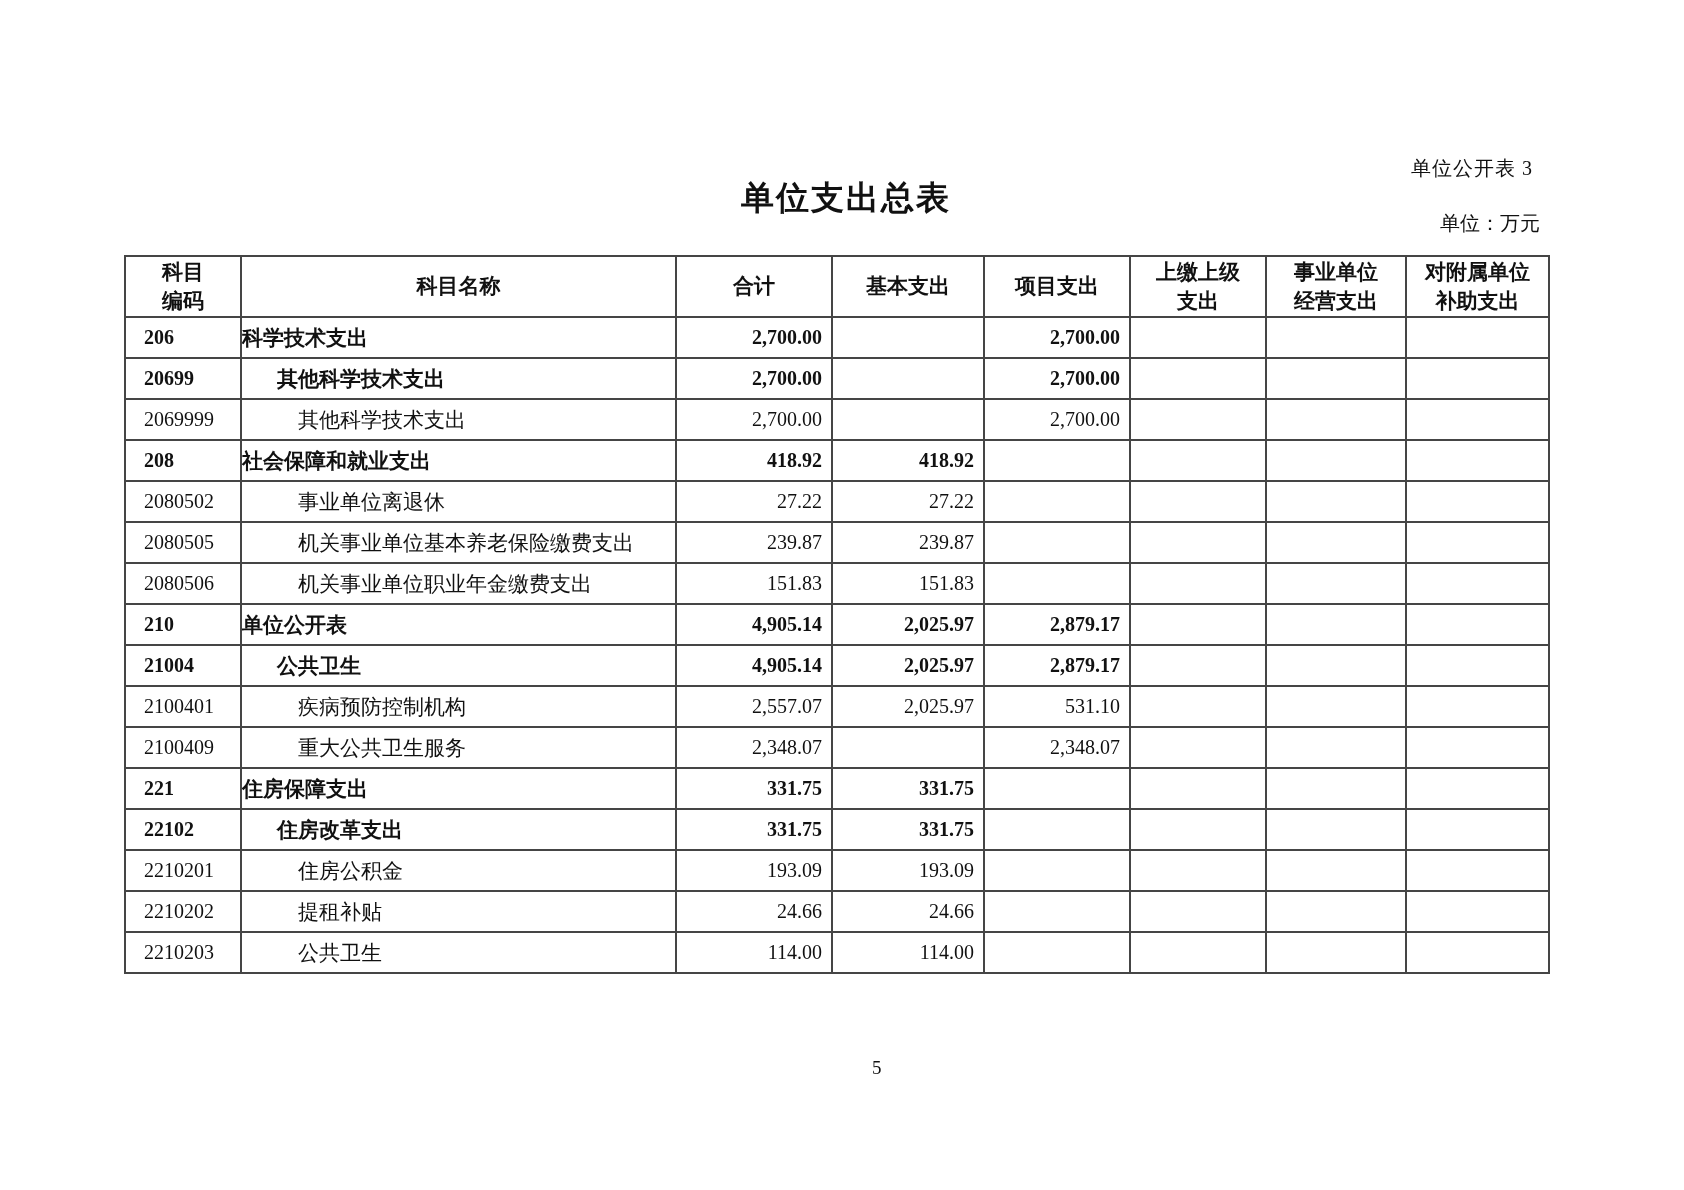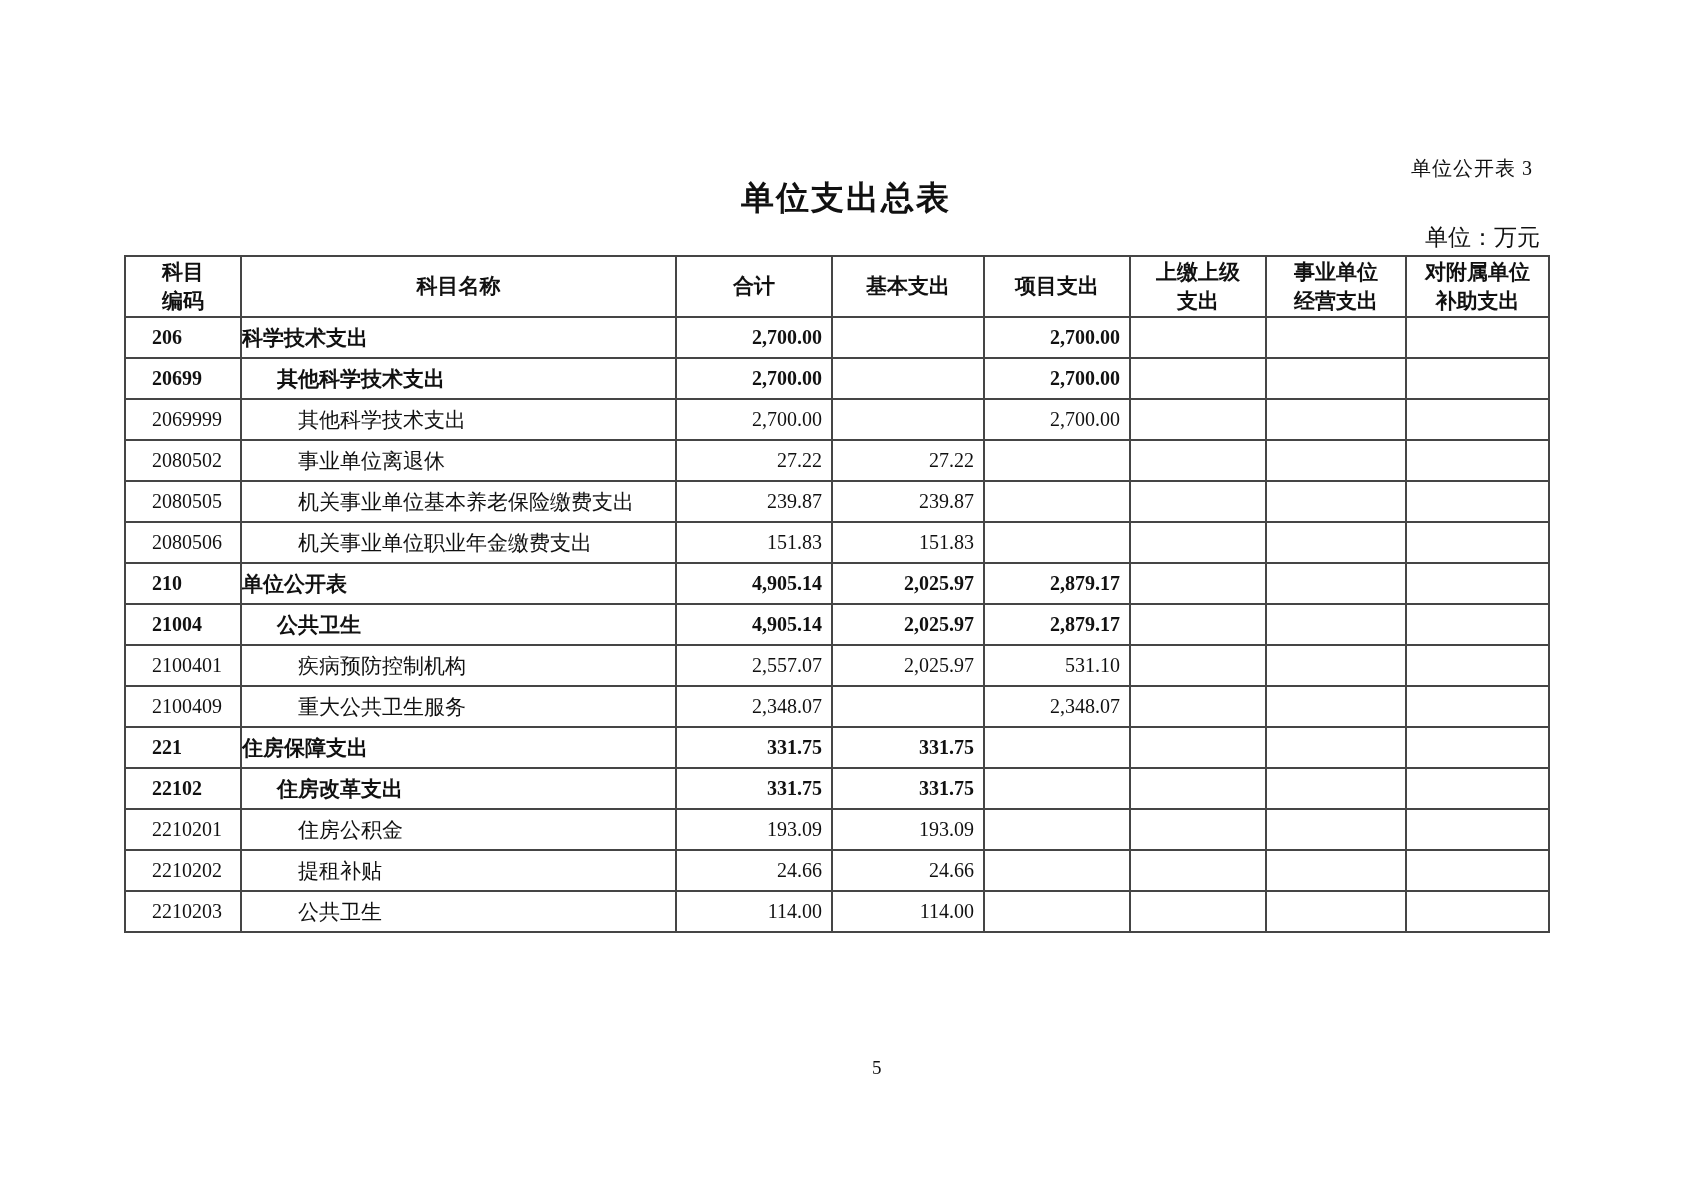--- a/index.html
+++ b/index.html
@@ -29,23 +29,23 @@
     left: 4px;
     width: 100%;
     margin: 0;
     text-align: center;
     font-size: 33px;
     font-weight: bold;
     letter-spacing: 2px;
   }
   .unit-note {
     position: absolute;
-    top: 222px;
+    top: 210px;
     right: 144px;
-    font-size: 23px;
+    font-size: 20px;
     white-space: nowrap;
   }
   table.main-table {
     position: absolute;
     left: 124px;
     top: 255px;
     width: 1424px;
     border-collapse: collapse;
     table-layout: fixed;
     border: 2px solid #4d7c0f;
@@ -63,21 +63,21 @@
     text-align: center;
     white-space: pre-line;
     line-height: 1.35;
   }
   .main-table td {
     height: 39px;
     font-size: 21px;
     white-space: nowrap;
   }
   td.code {
-    padding-left: 26px;
+    padding-left: 18px;
     font-size: 20px;
     text-align: left;
   }
   td.name { text-align: left; }
   td.name.indent-1 { }
   td.name.indent-2 { padding-left: 35px; }
   td.name.indent-3 { padding-left: 56px; }
   td.num {
     text-align: right;
     padding-right: 9px;
@@ -151,20 +151,30 @@
       <tr>
         <td class="code">2069999</td>
         <td class="name indent-3">其他科学技术支出</td>
         <td class="num">2,700.00</td>
         <td class="num"></td>
         <td class="num">2,700.00</td>
         <td class="num"></td>
         <td class="num"></td>
         <td class="num"></td>
       </tr>
+      <tr class="bold">
+        <td class="code">208</td>
+        <td class="name indent-1">社会保障和就业支出</td>
+        <td class="num">418.92</td>
+        <td class="num">418.92</td>
+        <td class="num"></td>
+        <td class="num"></td>
+        <td class="num"></td>
+        <td class="num"></td>
+      </tr>
       <tr>
         <td class="code">2080502</td>
         <td class="name indent-3">事业单位离退休</td>
         <td class="num">27.22</td>
         <td class="num">27.22</td>
         <td class="num"></td>
         <td class="num"></td>
         <td class="num"></td>
         <td class="num"></td>
       </tr>

